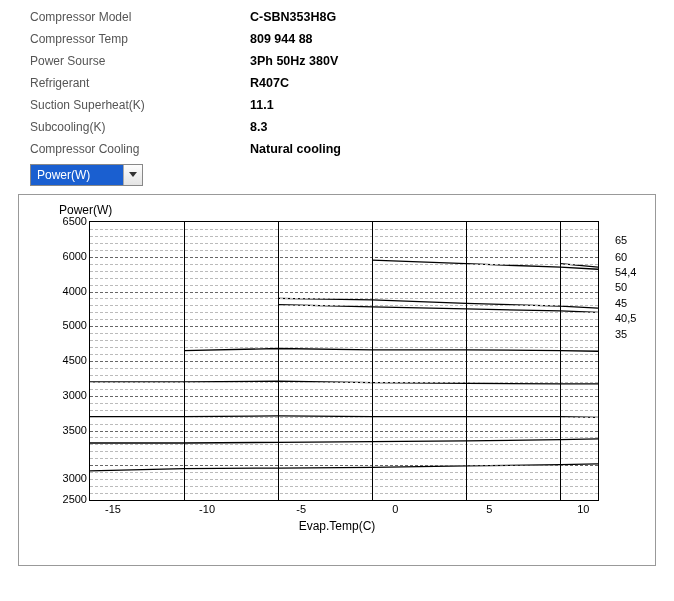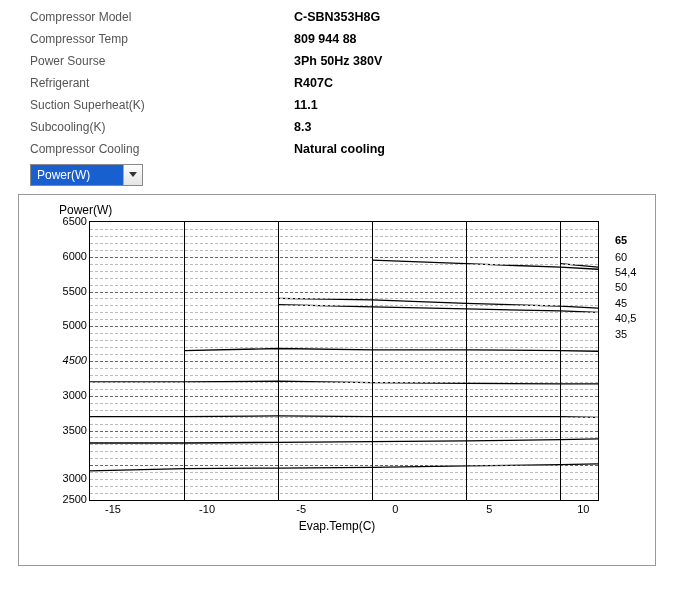--- a/index.html
+++ b/index.html
@@ -10,21 +10,20 @@
     padding: 0;
     width: 674px;
     color: #444;
   }
   .specs {
     padding: 10px 0 0 30px;
   }
   .spec-row {
     display: flex;
     margin-bottom: 8px;
-    gap: 44px;
   }
   .spec-label {
     width: 220px;
     color: #555;
     font-size: 12px;
   }
   .spec-value {
     font-weight: bold;
     color: #000;
     font-size: 12.5px;
@@ -233,31 +232,31 @@
       <div class="grid-v" style="left: 188.148px;"></div>
       <div class="grid-v" style="left: 282.222px;"></div>
       <div class="grid-v" style="left: 376.296px;"></div>
       <div class="grid-v" style="left: 470.37px;"></div>
     </div>
   <div class="xlabel">Evap.Temp(C)</div>
 <div class="ytick" style="top: 304px;">2500</div>
     <div class="ytick" style="top: 283px;">3000</div>
     <div class="ytick" style="top: 234.5px;">3500</div>
     <div class="ytick" style="top: 199.75px;">3000</div>
-    <div class="ytick" style="top: 165px; font-style: italic;">4500</div>
+    <div class="ytick" style="top: 165px;">4500</div>
     <div class="ytick" style="top: 130.25px;">5000</div>
-    <div class="ytick" style="top: 95.5px;">5500</div>
+    <div class="ytick" style="top: 95.5px;">4000</div>
     <div class="ytick" style="top: 60.75px;">6000</div>
     <div class="ytick" style="top: 26px;">6500</div>
     <div class="xtick" style="left: 70px;">-15</div>
     <div class="xtick" style="left: 164.074px;">-10</div>
     <div class="xtick" style="left: 258.148px;">-5</div>
     <div class="xtick" style="left: 352.222px;">0</div>
     <div class="xtick" style="left: 446.296px;">5</div>
     <div class="xtick" style="left: 540.37px;">10</div>
-    <div class="rlabel" style="left: 596px; top: 45.46px; font-weight: bold;">65</div>
+    <div class="rlabel" style="left: 596px; top: 45.46px;">65</div>
     <div class="rlabel" style="left: 596px; top: 62.14px;">60</div>
     <div class="rlabel" style="left: 596px; top: 77.43px;">54,4</div>
     <div class="rlabel" style="left: 596px; top: 92.025px;">50</div>
     <div class="rlabel" style="left: 596px; top: 108.01px;">45</div>
     <div class="rlabel" style="left: 596px; top: 123.3px;">40,5</div>
     <div class="rlabel" style="left: 596px; top: 139.285px;">35</div>
   </div>
 
 </body></html>

